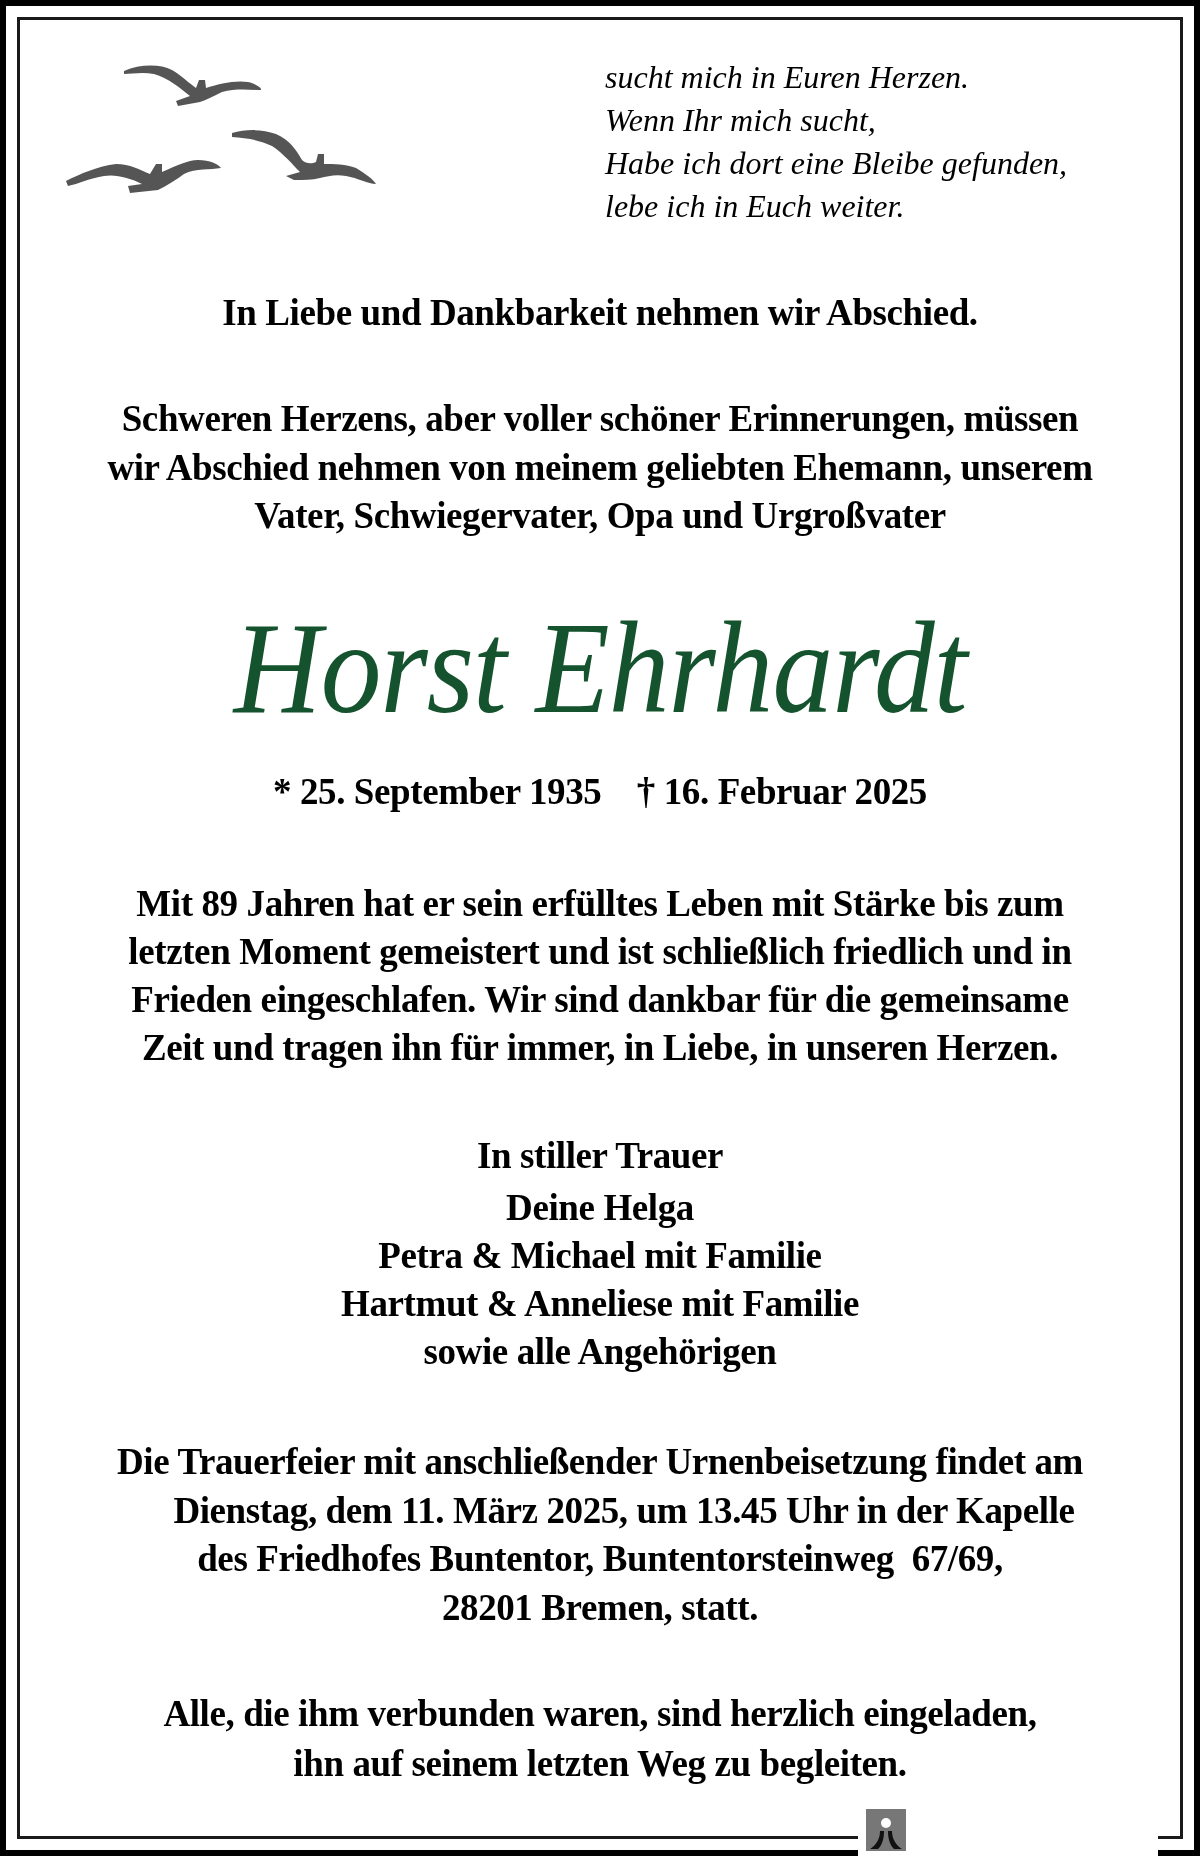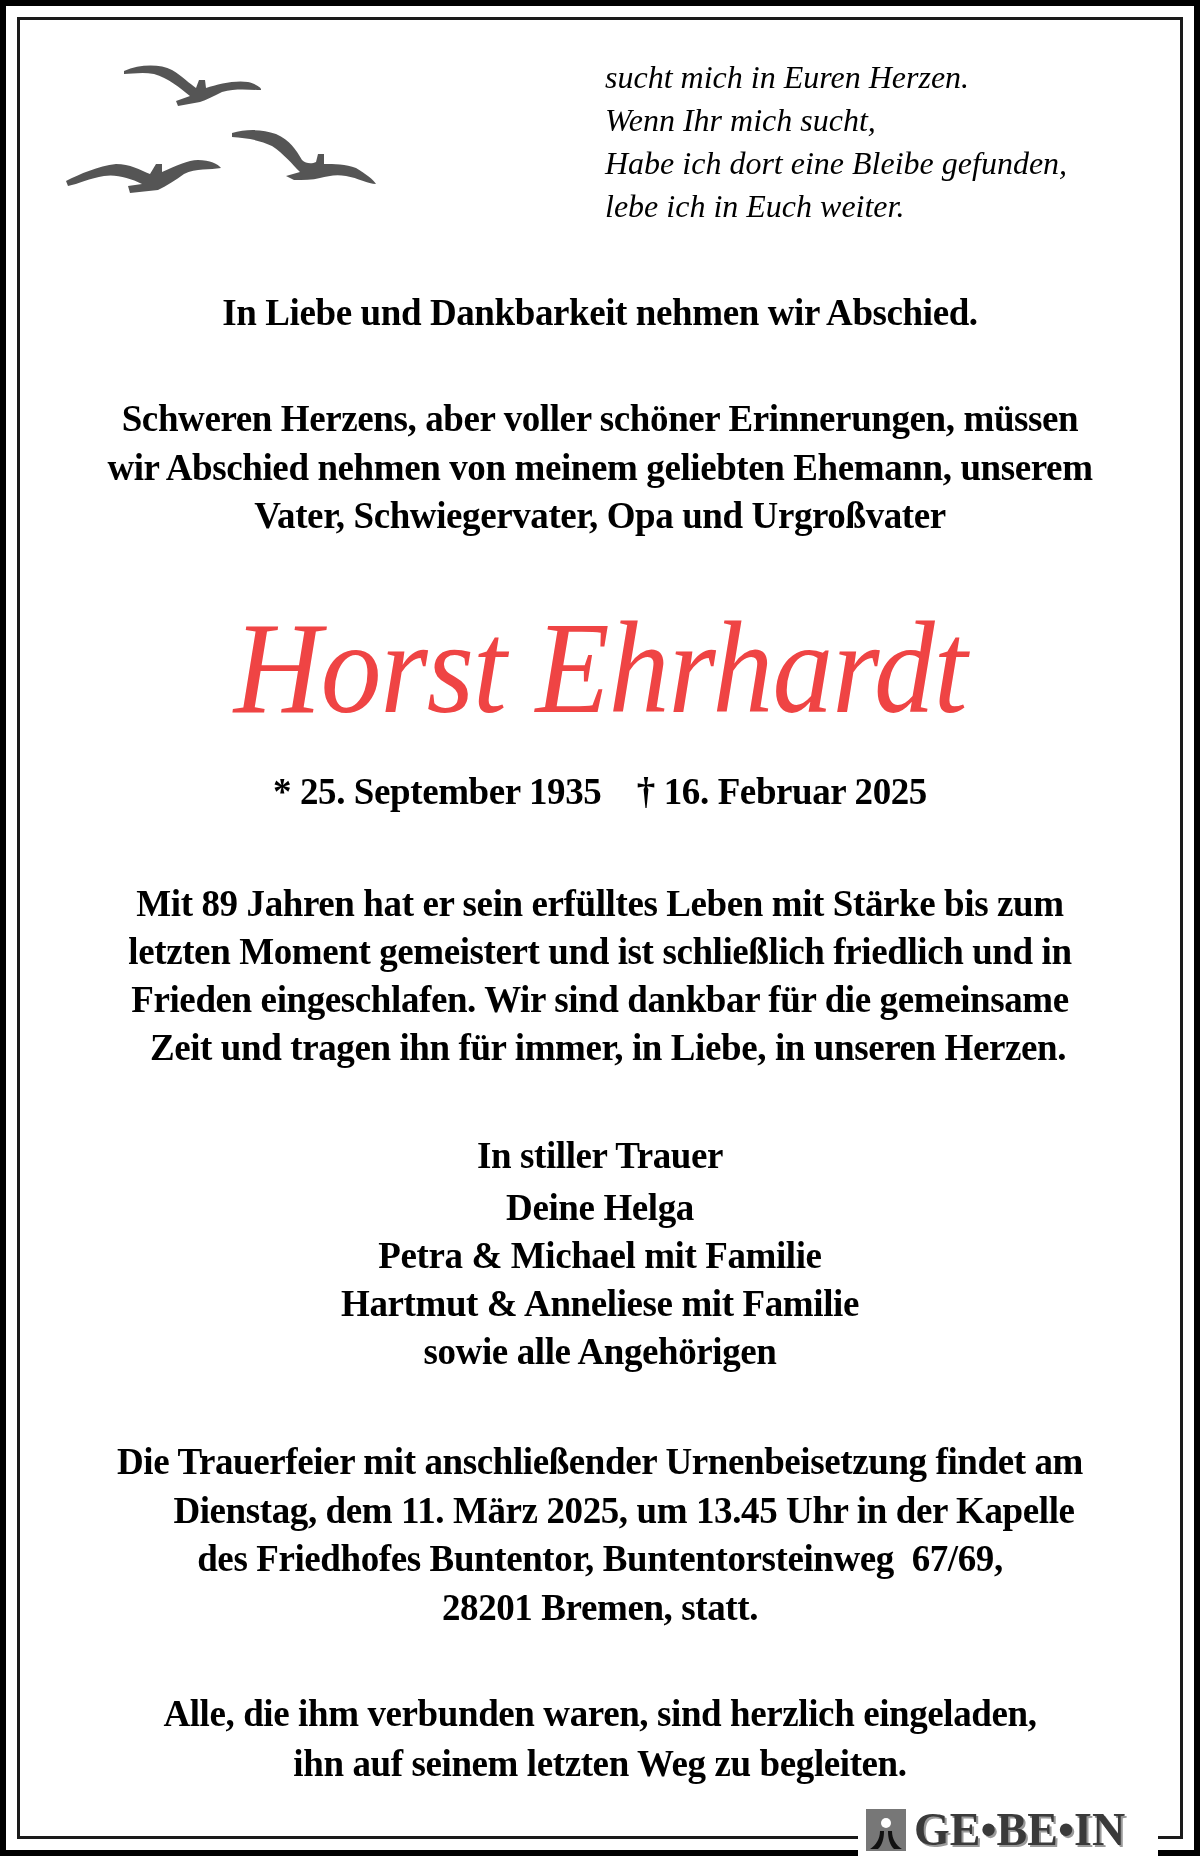--- a/index.html
+++ b/index.html
@@ -20,21 +20,21 @@
   .bold { font-weight: bold; }
   .birds { position: absolute; left: 60px; top: 55px; width: 330px; height: 150px; }
   .poem {
     position: absolute; left: 605px; top: 56px; width: 560px;
     font-style: italic; font-size: 32px; line-height: 43px; white-space: nowrap;
   }
   .poem div { height: 43px; }
   .name {
     position: absolute; left: 20px; width: 1160px; top: 598px; text-align: center;
     font-family: "Liberation Serif", "DejaVu Serif", serif;
-    font-style: italic; font-size: 132px; line-height: 140px; color: #ef4444;
+    font-style: italic; font-size: 132px; line-height: 140px; color: #14532d;
     letter-spacing: -1px; white-space: nowrap;
   }
   .name span { display: inline-block; transform: scaleX(0.92); transform-origin: center; }
   .logo {
     position: absolute; left: 858px; top: 1804px; height: 52px; width: 300px;
     background: #fff; display: flex; align-items: center; padding-left: 8px; box-sizing: border-box;
   }
   .logo-mark { width: 40px; height: 42px; margin-right: 8px; }
   .logo-text {
     font-family: "Liberation Serif", "DejaVu Serif", serif; font-weight: bold;
@@ -72,21 +72,21 @@
 <div class="line serif" style="top:446px;">wir Abschied nehmen von meinem geliebten Ehemann, unserem</div>
 <div class="line serif" style="top:494px;">Vater, Schwiegervater, Opa und Urgroßvater</div>
 
 <div class="name"><span>Horst Ehrhardt</span></div>
 
 <div class="line serif" style="top:770px; white-space:pre;">* 25. September 1935    † 16. Februar 2025</div>
 
 <div class="line serif" style="top:882px;">Mit 89 Jahren hat er sein erfülltes Leben mit Stärke bis zum</div>
 <div class="line serif" style="top:930px;">letzten Moment gemeistert und ist schließlich friedlich und in</div>
 <div class="line serif" style="top:978px;">Frieden eingeschlafen. Wir sind dankbar für die gemeinsame</div>
-<div class="line serif" style="top:1026px;margin-left:8px;">Zeit und tragen ihn für immer, in Liebe, in unseren Herzen.</div>
+<div class="line serif" style="top:1026px;">Zeit und tragen ihn für immer, in Liebe, in unseren Herzen.</div>
 
 <div class="line serif" style="top:1134px;">In stiller Trauer</div>
 <div class="line serif bold" style="top:1186px;">Deine Helga</div>
 <div class="line serif bold" style="top:1234px;">Petra &amp; Michael mit Familie</div>
 <div class="line serif bold" style="top:1282px;">Hartmut &amp; Anneliese mit Familie</div>
 <div class="line serif bold" style="top:1330px;">sowie alle Angehörigen</div>
 
 <div class="line serif" style="top:1440px;">Die Trauerfeier mit anschließender Urnenbeisetzung findet am</div>
 <div class="line serif" style="top:1489px; white-space:pre;padding-left:24px;">Dienstag, dem 11. März 2025, um 13.45 Uhr in der Kapelle</div>
 <div class="line serif" style="top:1537px; white-space:pre;">des Friedhofes Buntentor, Buntentorsteinweg  67/69,</div>
@@ -95,14 +95,13 @@
 <div class="line serif" style="top:1692px;">Alle, die ihm verbunden waren, sind herzlich eingeladen,</div>
 <div class="line serif" style="top:1742px;">ihn auf seinem letzten Weg zu begleiten.</div>
 
 <div class="logo">
   <svg class="logo-mark" viewBox="0 0 40 42" xmlns="http://www.w3.org/2000/svg">
     <rect x="0" y="0" width="40" height="42" fill="#777777"></rect>
     <circle cx="20" cy="14" r="5" fill="#ffffff"></circle>
     <path d="M14 22 C14 30 10 36 4 40 L12 40 C16 36 18 30 18 22 Z" fill="#111111"></path>
     <path d="M26 22 C26 30 30 36 36 40 L28 40 C24 36 22 30 22 22 Z" fill="#111111"></path>
   </svg>
-  <span class="logo-text">GE•BE•IN</span>
 </div>
 
 </body></html>

